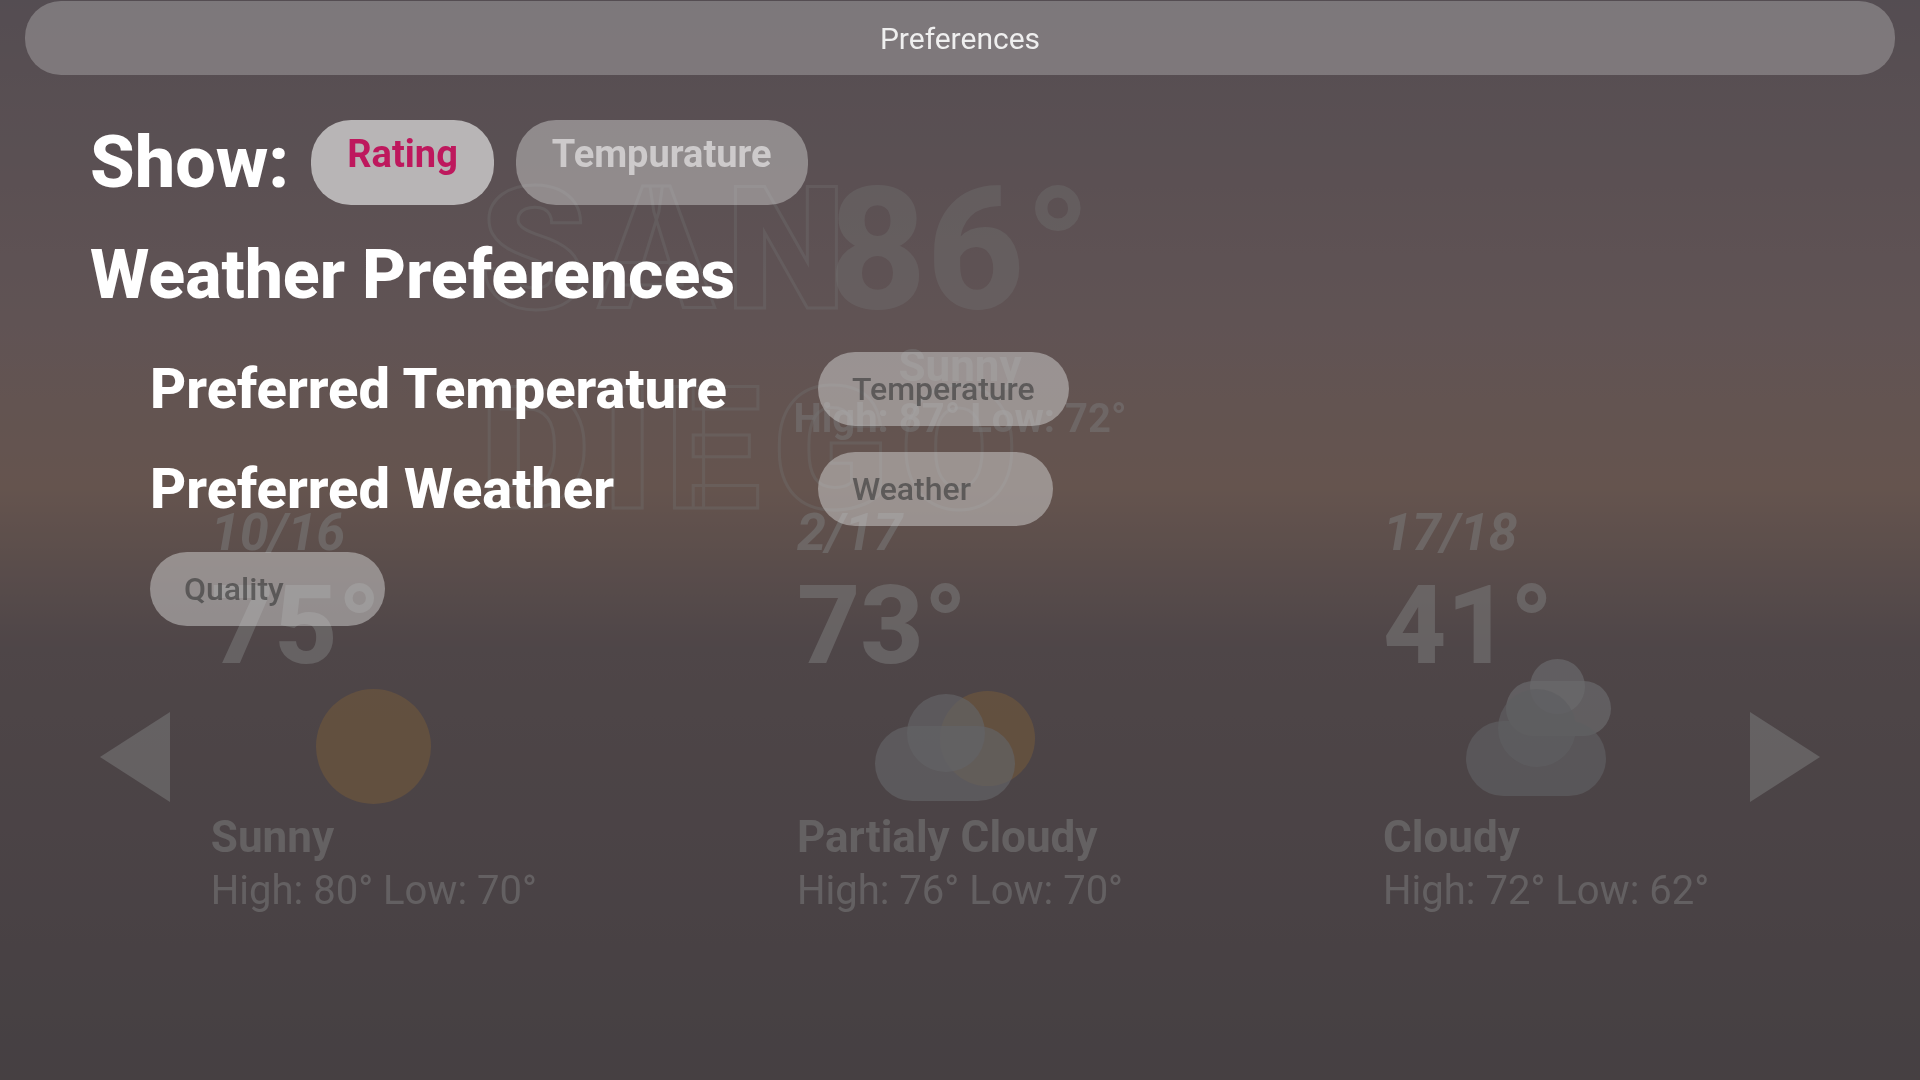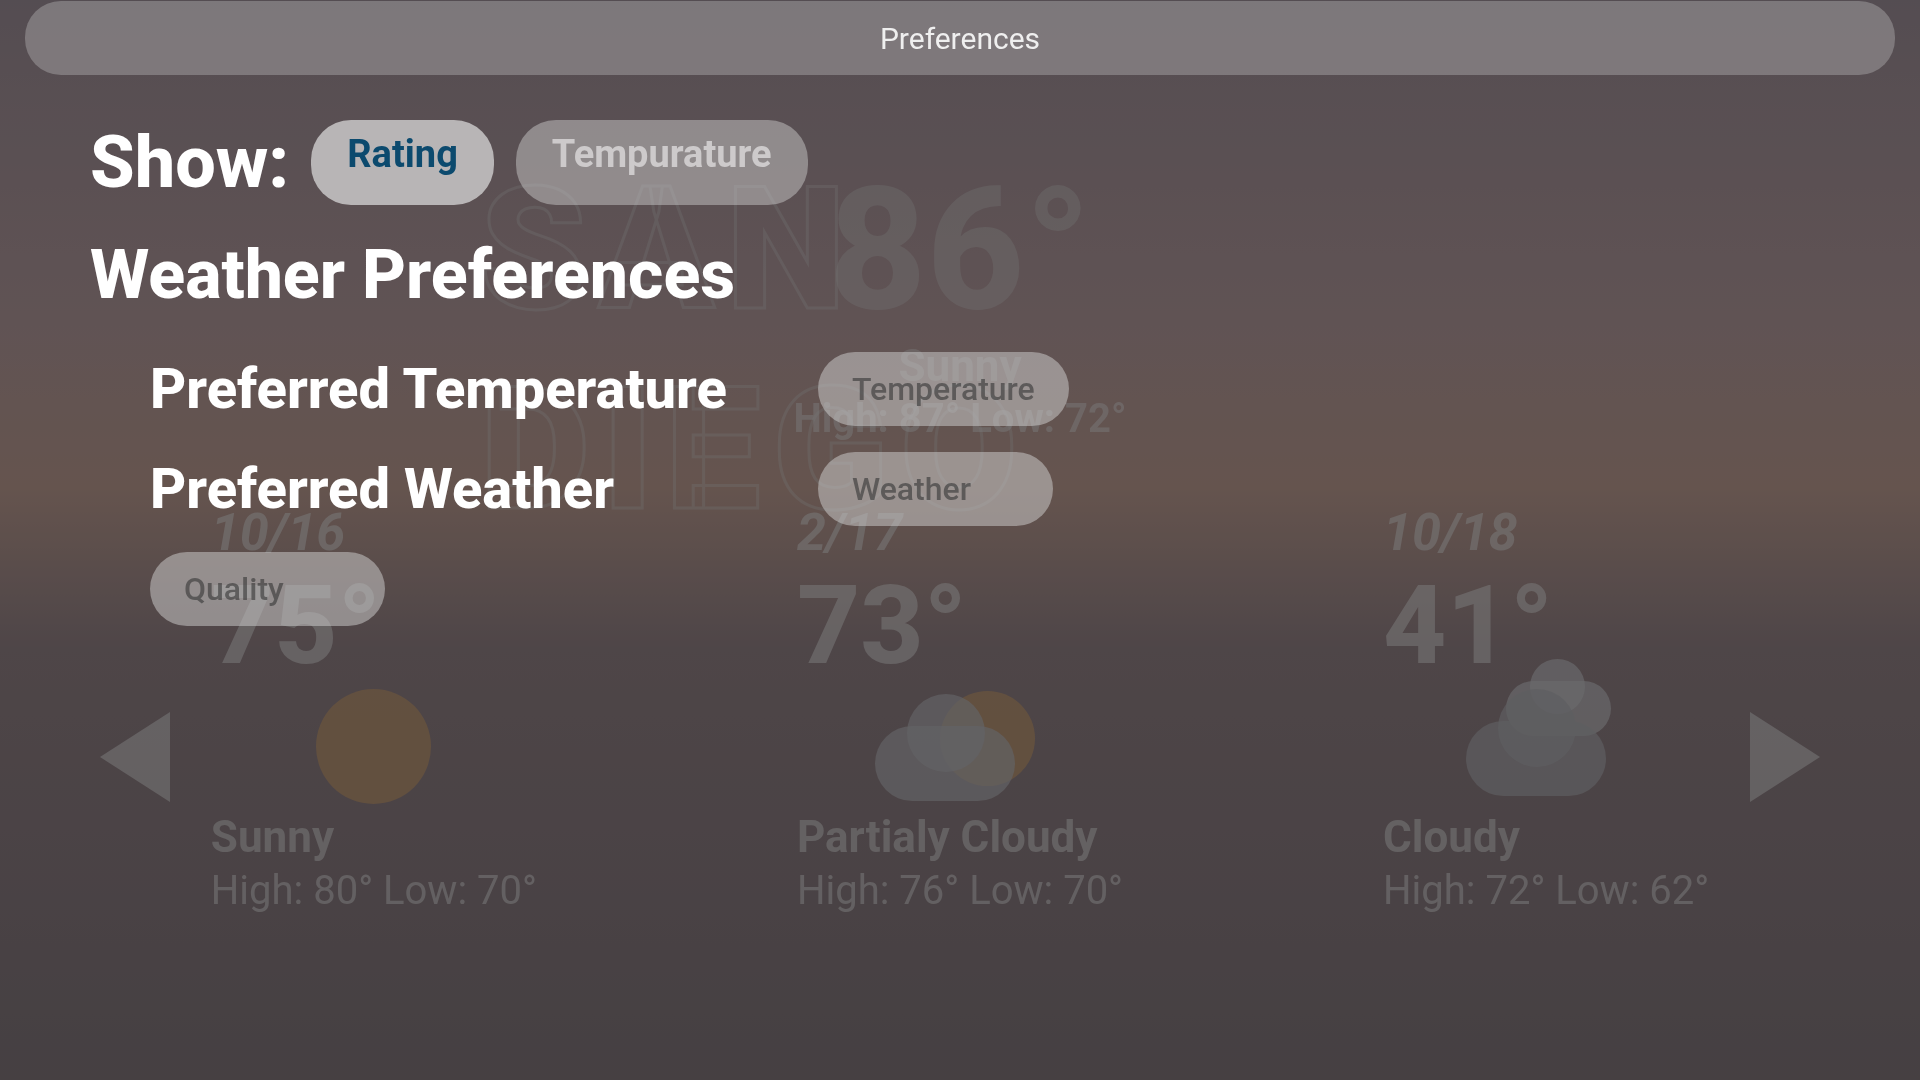--- a/index.html
+++ b/index.html
@@ -172,21 +172,21 @@
       background: rgba(210,210,210,0.45);
       border-radius: 40px;
       padding: 12px 36px;
       font-size: 38px;
       font-weight: 700;
       color: rgba(255,255,255,0.55);
       cursor: pointer;
     }
     .pill.active {
       background: rgba(220,220,220,0.72);
-      color: #0c4a6e;
+      color: #be185d;
     }
     .section-title {
       font-size: 68px;
       font-weight: 800;
       color: #fff;
       margin-left: 65px;
       margin-bottom: 24px;
     }
     .pref-row {
       display: flex;
@@ -248,21 +248,21 @@
       <div class="fc-icon">
           <div class="partly">
             <div class="sun"></div>
             <div class="cloud"></div>
           </div>
         </div>
       <div class="fc-cond">Partialy Cloudy</div>
       <div class="fc-hilo">High: 76° Low: 70°</div>
     </div>
     <div class="forecast-card">
-      <div class="fc-date">10/18</div>
+      <div class="fc-date">17/18</div>
       <div class="fc-temp">41°</div>
       <div class="fc-icon">
           <div class="cloudy">
             <div class="cloud small"></div>
             <div class="cloud"></div>
           </div>
         </div>
       <div class="fc-cond">Cloudy</div>
       <div class="fc-hilo">High: 72° Low: 62°</div>
     </div>

